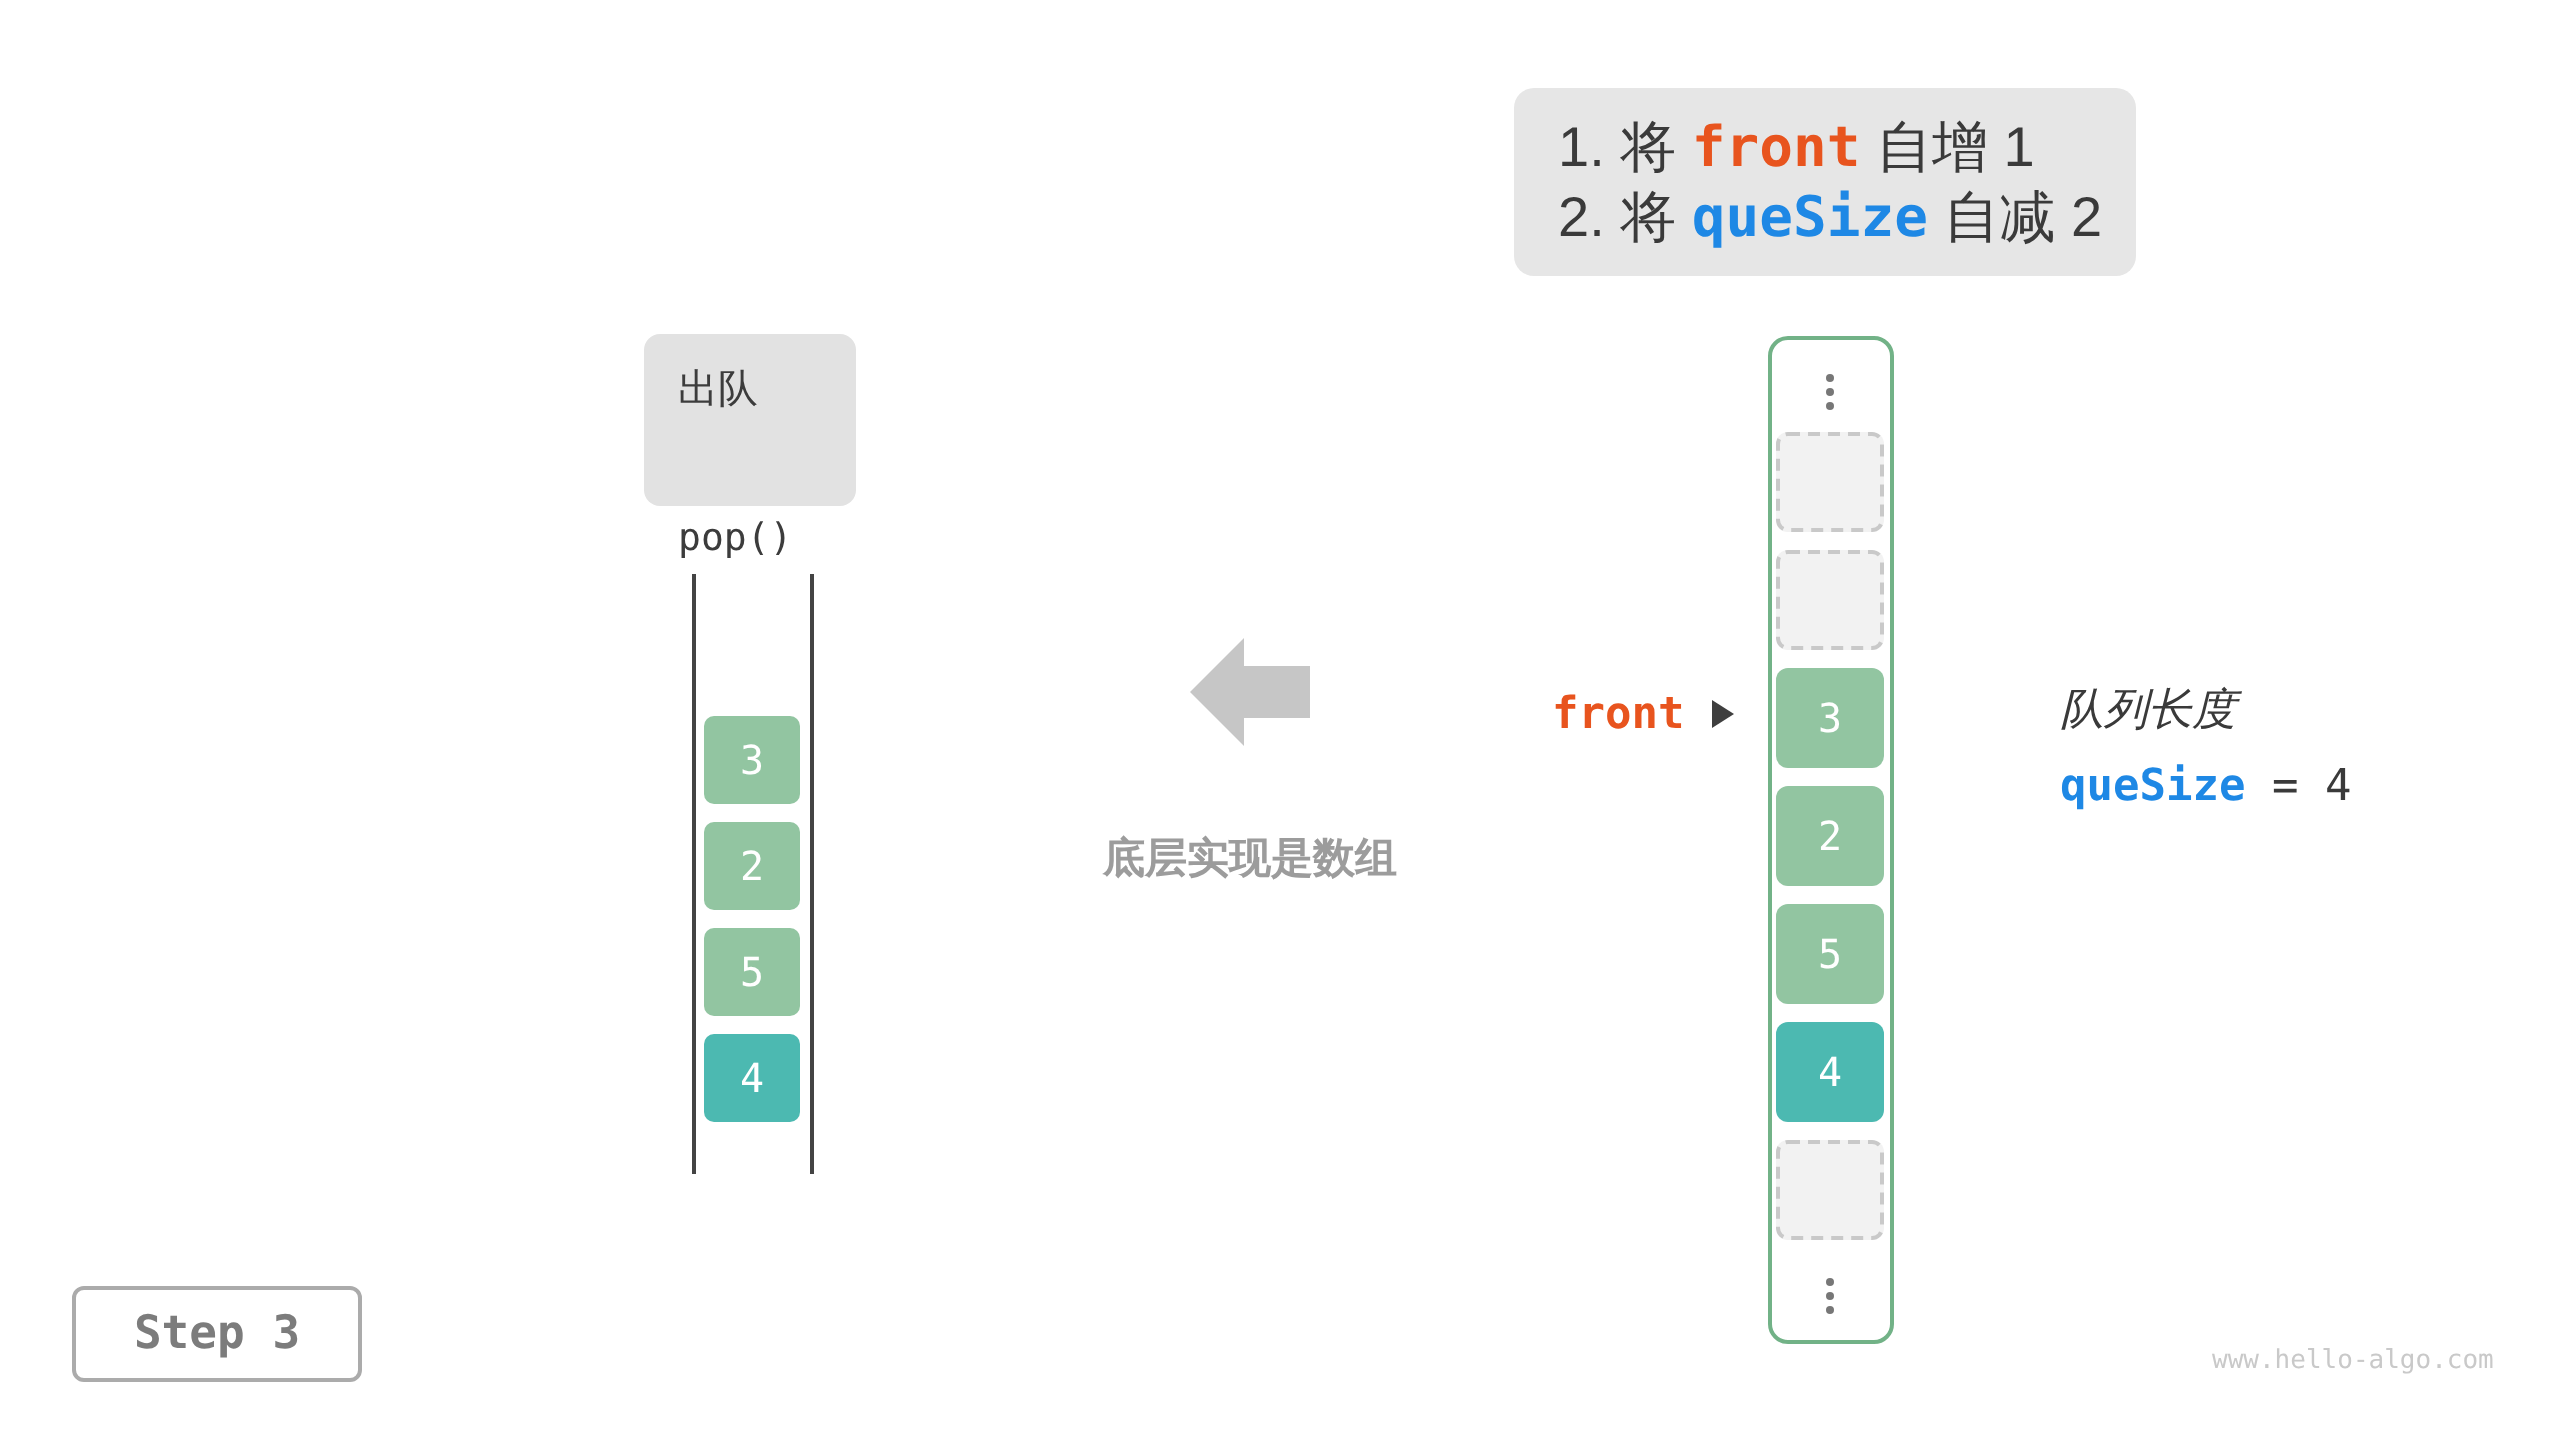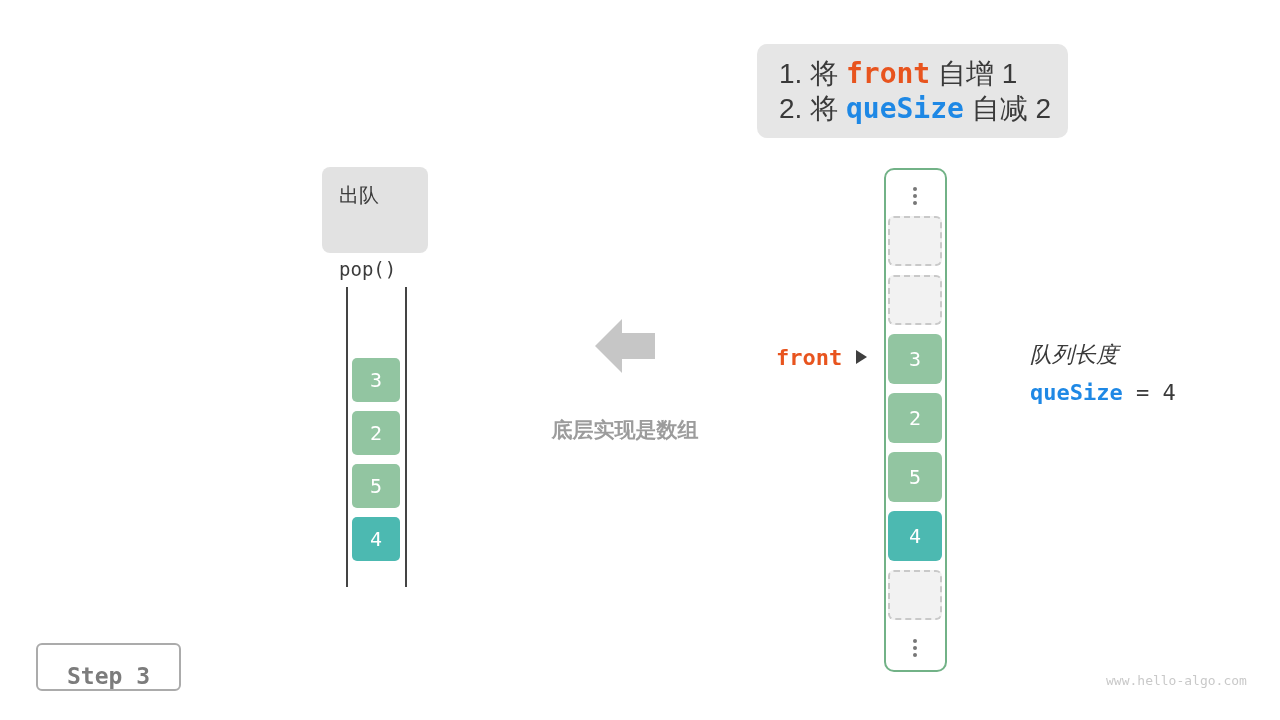--- a/index.html
+++ b/index.html
@@ -63,21 +63,21 @@
   
   .queue-info { left:1030px; top:340px; }
   .info-label { font-size:22px; color:#3A3A3A; line-height:30px;font-style:italic; }
   .info-code { margin-top:8px; font-size:22px; line-height:30px; white-space:pre; }
   .info-eq { color:#3A3A3A;
     font-family:"DejaVu Sans Mono","Liberation Mono",monospace; }
 
   
   .step-box { left:36px; top:643px; width:145px; height:48px;
     border:2px solid #ABABAB; border-radius:6px; background:#ffffff;
-    display:flex; align-items:flex-end; justify-content:center; }
+    display:flex; align-items:center; justify-content:center; }
   .step-text { font-family:"DejaVu Sans Mono","Liberation Mono",monospace;
     font-weight:bold; font-size:23px; color:#7C7C7C; }
 
   
   .watermark { left:1106px; top:673px; font-size:13px; color:#C9C9C9;
     font-family:"DejaVu Sans Mono","Liberation Mono",monospace; }
 </style>
 </head>
 <body>
 

